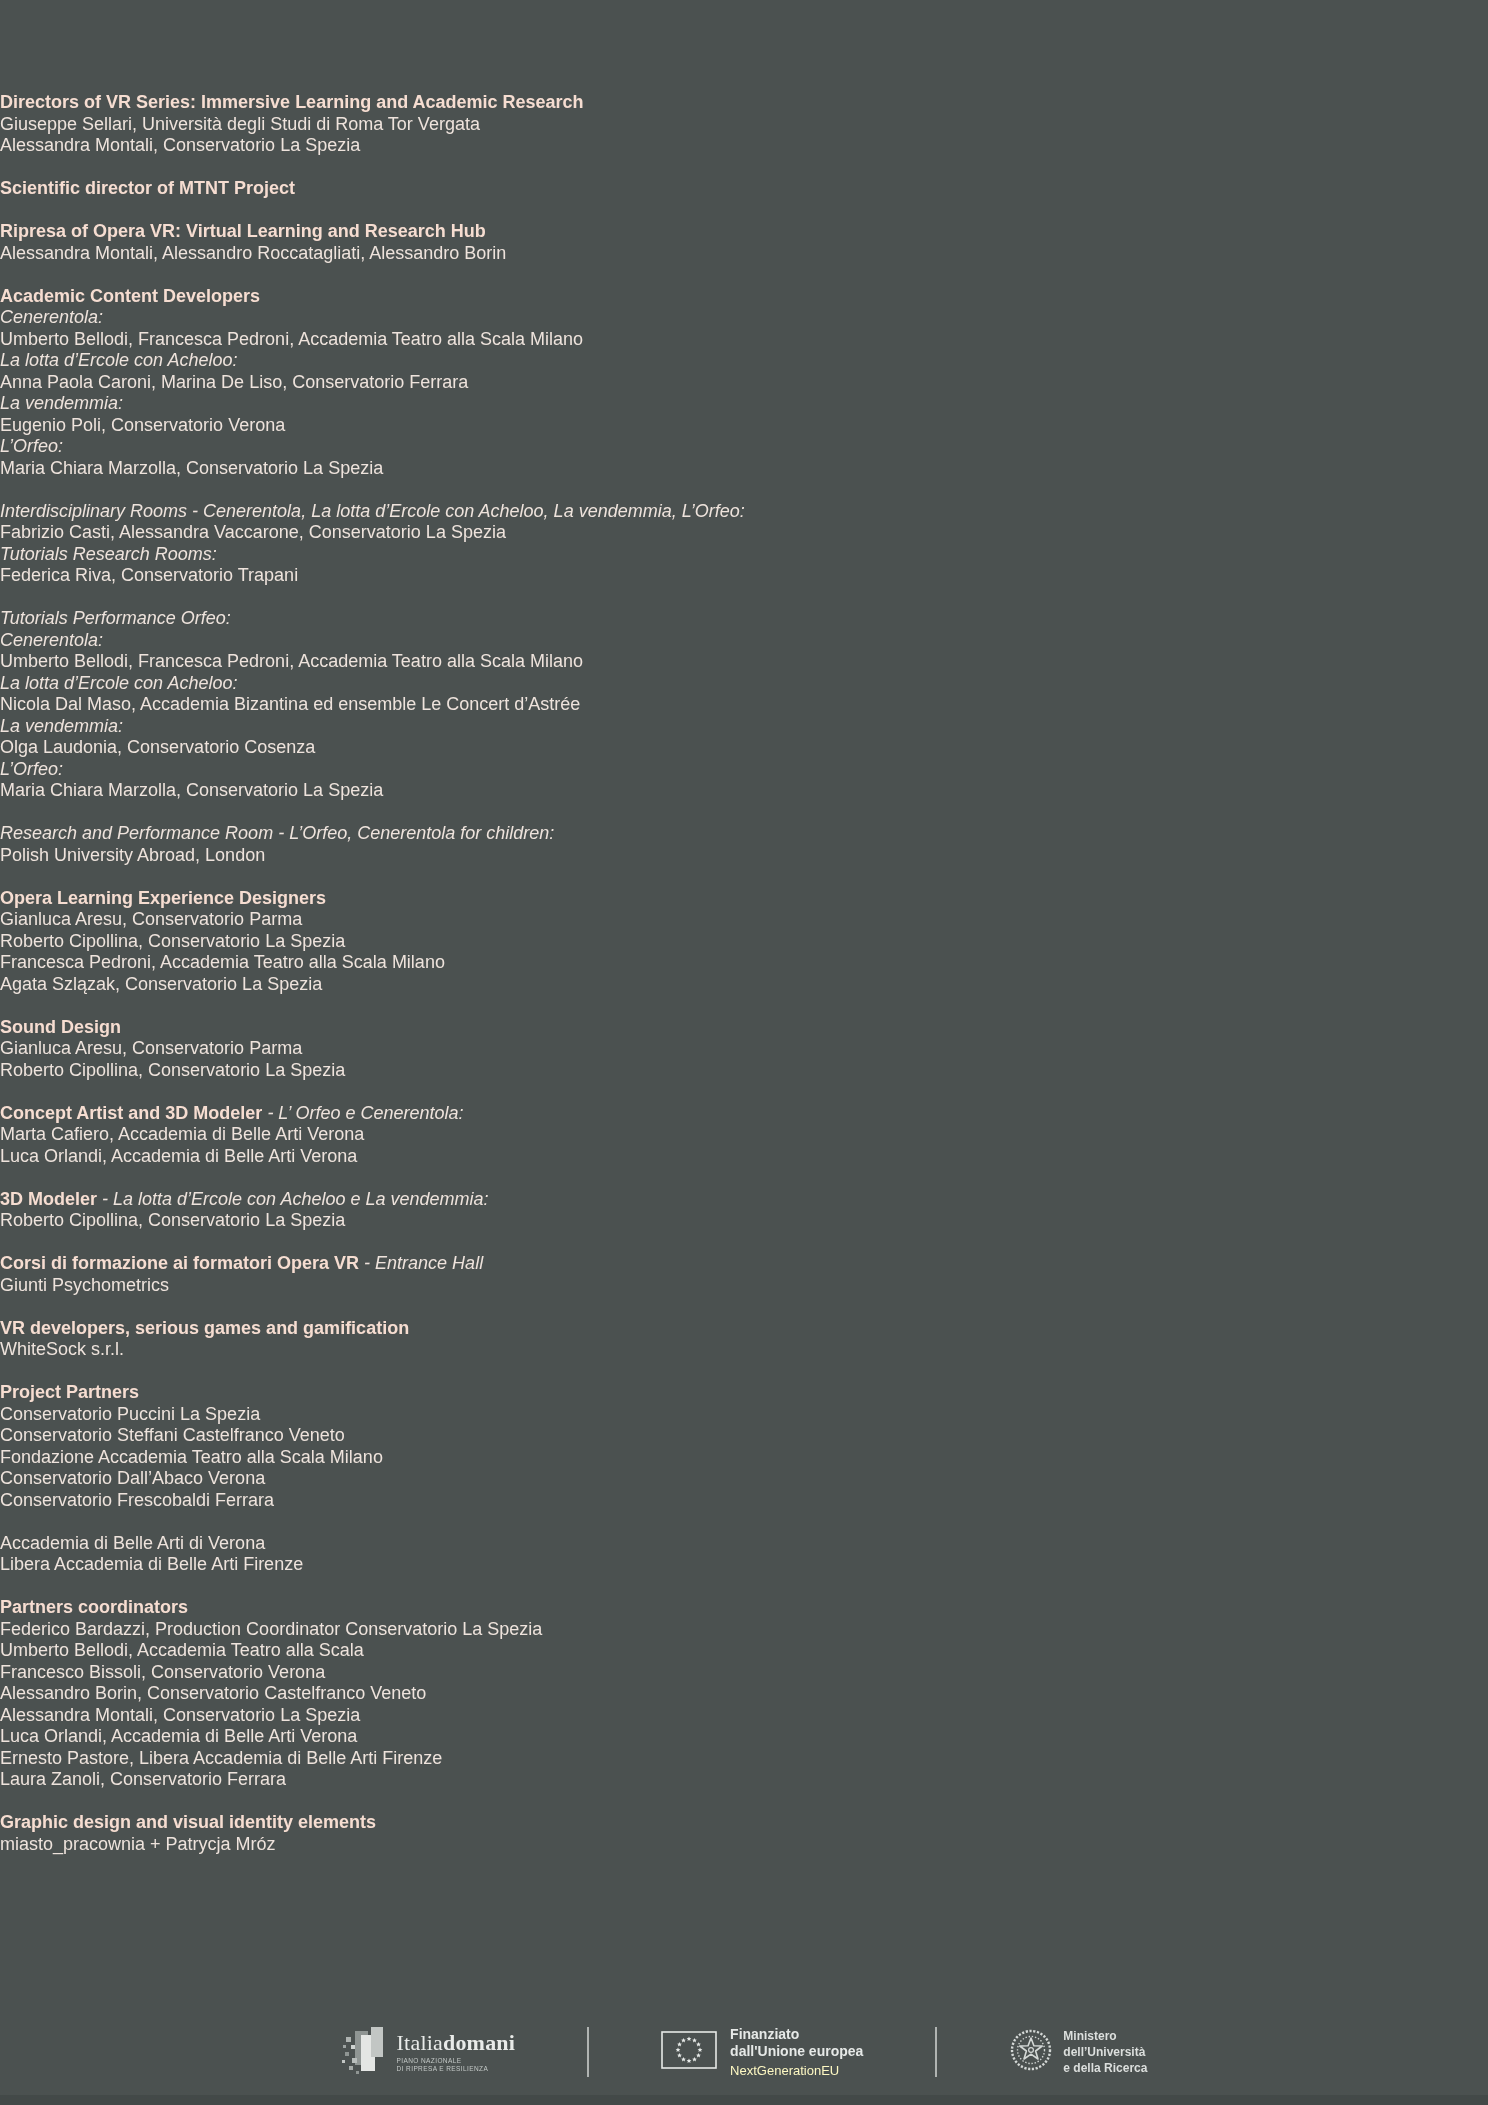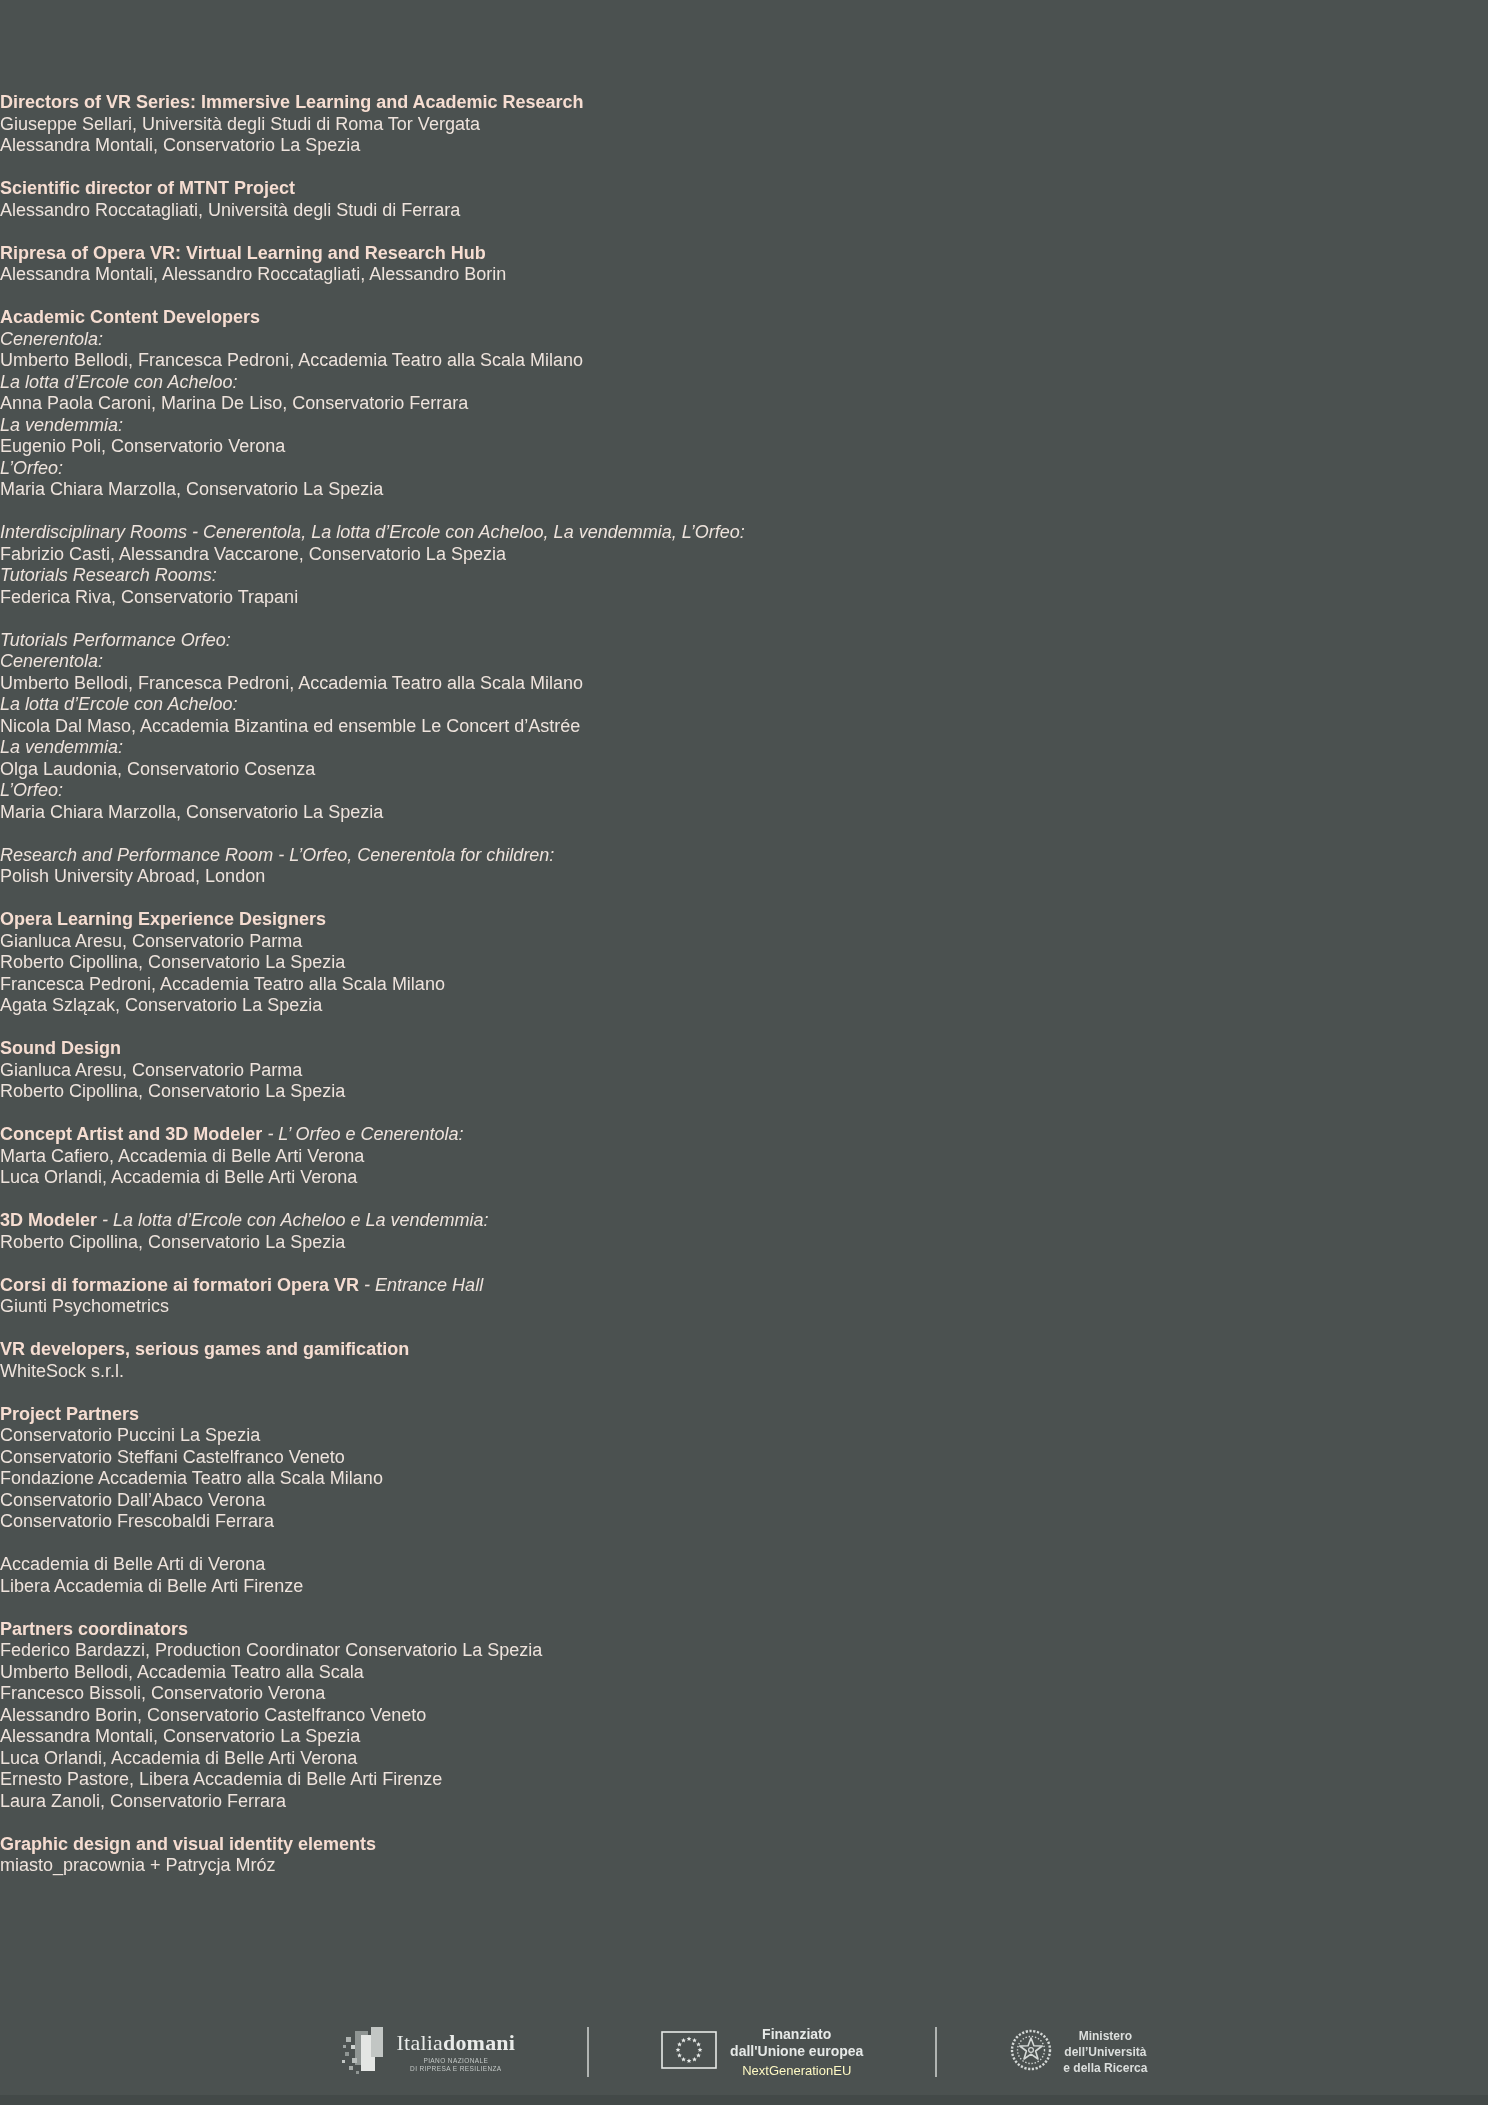--- a/index.html
+++ b/index.html
@@ -25,21 +25,20 @@
   .line { white-space: nowrap; }
   .line span.bold   { font-weight: 700; color: #f6ddd1; }
   .line span.italic { font-style: italic; color: #eee3dc; }
   .line span.regular{ color: #eee3dc; }
 
   
   .footer {
     position: absolute;
     left: 0; right: 0; bottom: 0;
     height: 120px;
-    text-align: center;
   }
   .logos-row {
     position: absolute;
     left: 0; right: 0; bottom: 26px;
     display: flex;
     justify-content: center;
     align-items: center;
   }
   .logo-group { display: flex; align-items: center; }
   .v-divider {
@@ -101,21 +100,20 @@
 <body style="background: rgb(75, 81, 80);">
 
 <div class="credits">
     <div class="section">
       <div class="line"><span class="bold">Directors of VR Series: Immersive Learning and Academic Research</span></div>
       <div class="line"><span class="regular">Giuseppe Sellari, Università degli Studi di Roma Tor Vergata</span></div>
       <div class="line"><span class="regular">Alessandra Montali, Conservatorio La Spezia</span></div>
     </div>
     <div class="section">
       <div class="line"><span class="bold">Scientific director of MTNT Project</span></div>
-      <div class="line"><span class="regular">Alessandro Roccatagliati, Università degli Studi di Ferrara</span></div>
     </div>
     <div class="section">
       <div class="line"><span class="bold">Ripresa of Opera VR: Virtual Learning and Research Hub</span></div>
       <div class="line"><span class="regular">Alessandra Montali, Alessandro Roccatagliati, Alessandro Borin</span></div>
     </div>
     <div class="section">
       <div class="line"><span class="bold">Academic Content Developers</span></div>
       <div class="line"><span class="italic">Cenerentola:</span></div>
       <div class="line"><span class="regular">Umberto Bellodi, Francesca Pedroni, Accademia Teatro alla Scala Milano</span></div>
       <div class="line"><span class="italic">La lotta d’Ercole con Acheloo:</span></div>

